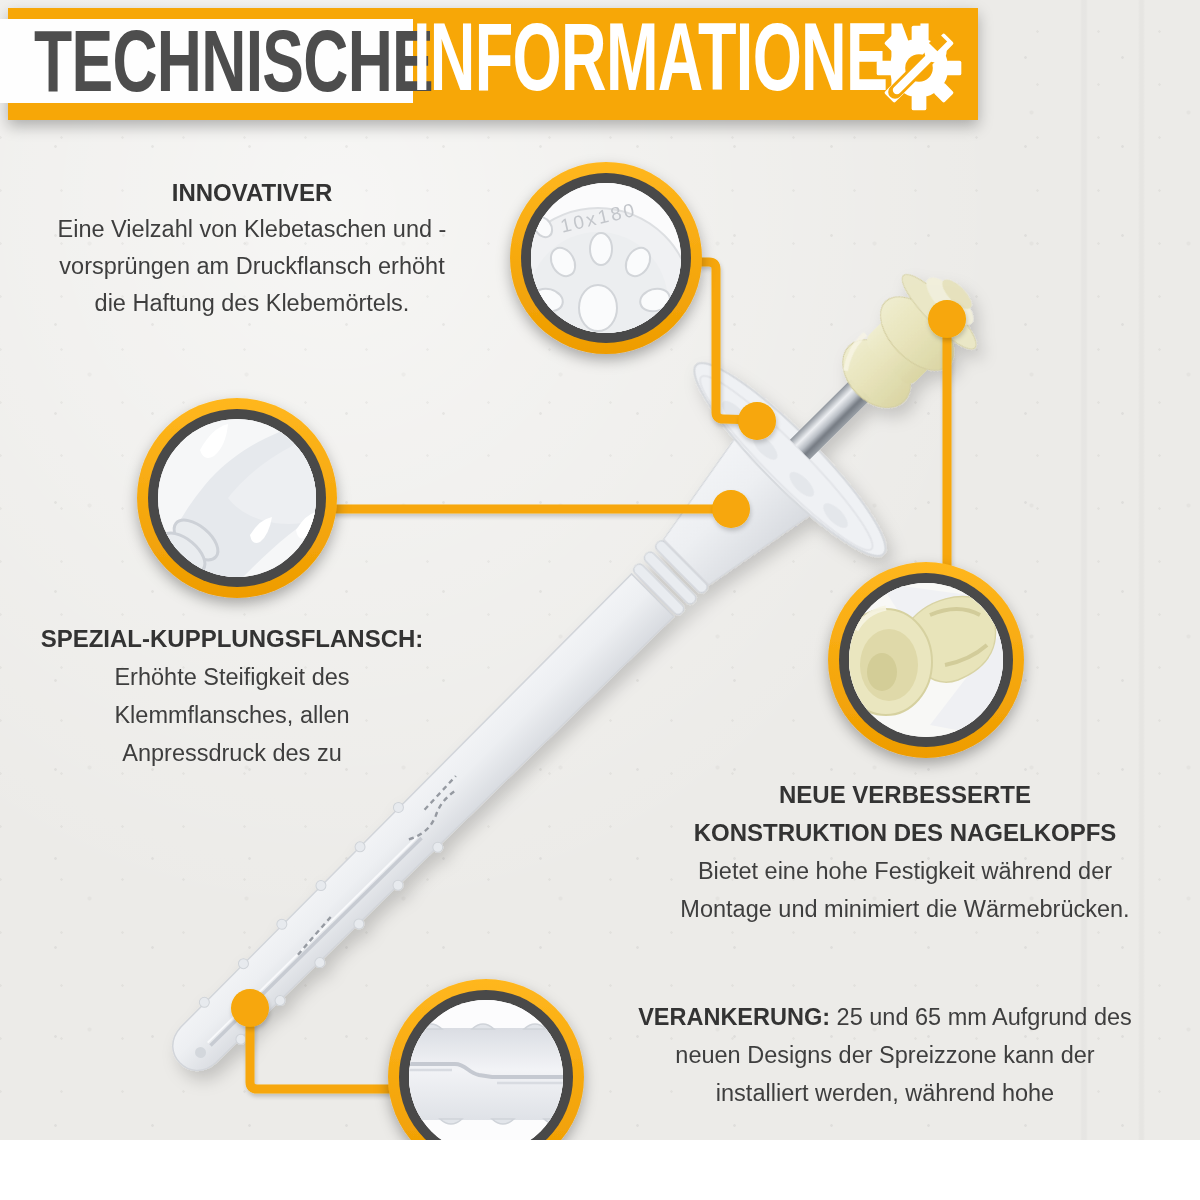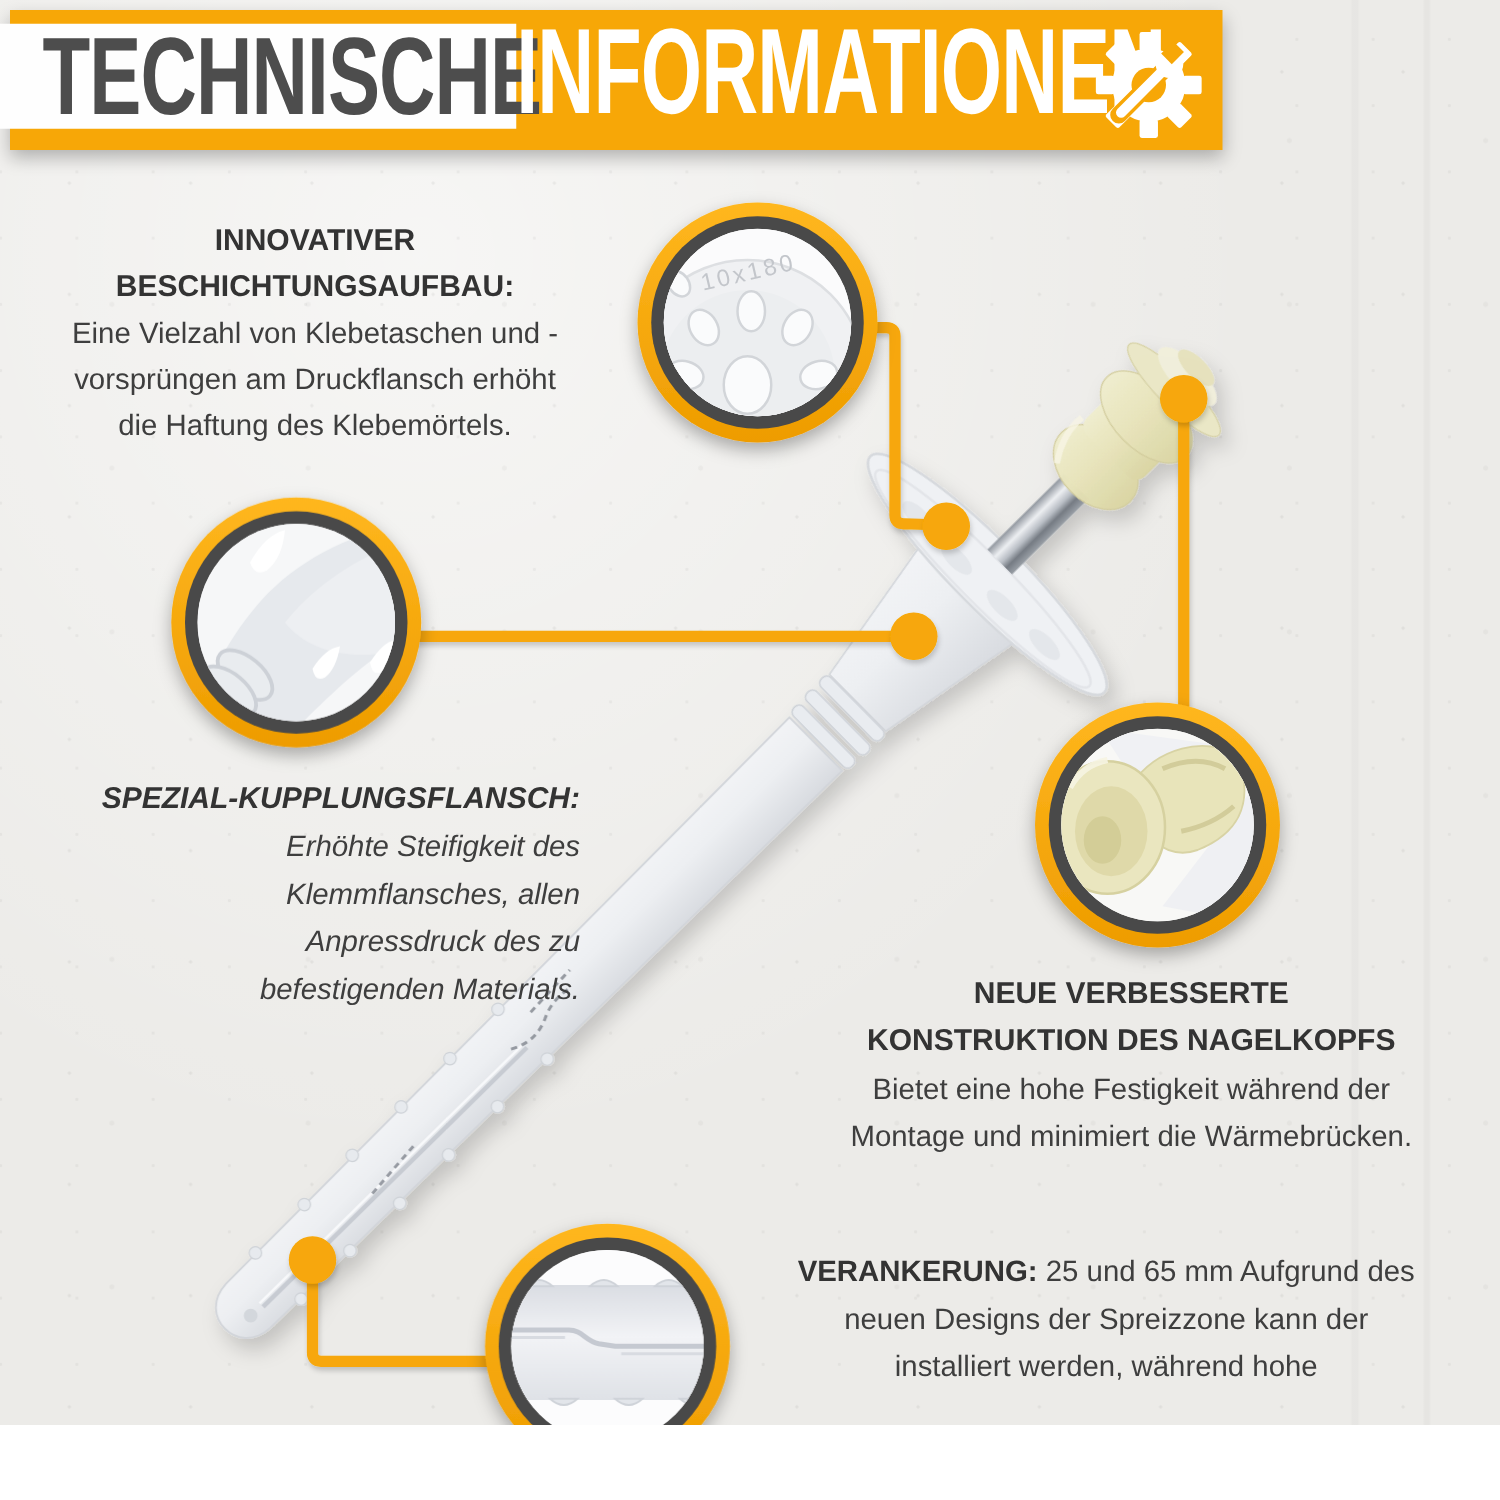--- a/index.html
+++ b/index.html
@@ -27,21 +27,21 @@
           color:#4D4D4D;white-space:nowrap;transform:scaleX(.71);transform-origin:left center;letter-spacing:-1px;}
   .banner-t2{position:absolute;left:405px;top:-7px;height:112px;display:flex;align-items:center;}
   .banner-t2 span{display:inline-block;font-weight:700;font-size:97px;color:#FFFFFF;white-space:nowrap;
           transform:scaleX(.65);transform-origin:left center;letter-spacing:-1px;}
   .banner-icon{position:absolute;left:862px;top:14px;width:98px;height:92px;}
   
   .tblock{position:absolute;z-index:20;color:#3E3E3E;font-size:23.5px;}
   .tblock .line{display:block;}
   .tblock .title{font-weight:700;color:#333333;font-size:24px;}
   .b1{right:708px;top:174px;width:480px;text-align:center;line-height:37px;}
-  .b2{left:0px;top:620px;width:464px;text-align:right;line-height:38px;font-style:italic;}
+  .b2{left:0px;top:620px;width:464px;text-align:center;line-height:38px;}
   .b3{left:655px;top:776px;width:500px;text-align:center;line-height:38px;}
   .b4{left:602px;top:998px;width:566px;text-align:center;line-height:38px;}
   .b4 b{color:#333333;}
 </style>
 </head>
 <body>
 
 <div class="canvas">
 
   <svg class="overlay" viewBox="0 0 1200 1200">
@@ -280,32 +280,30 @@
       <circle r="15" fill="#F7A707"></circle>
       <line x1="-26" y1="26" x2="16" y2="-16" stroke="#F7A707" stroke-width="15" stroke-linecap="round"></line>
       <line x1="-24" y1="24" x2="12" y2="-12" stroke="#FFFFFF" stroke-width="9" stroke-linecap="round"></line>
       <circle cx="18" cy="-18" r="12" fill="#FFFFFF"></circle>
       <rect x="14" y="-36" width="13" height="15" fill="#F7A707" transform="rotate(45 20 -28)"></rect>
     </svg>
   </div>
 
   <div class="tblock b1">
     <span class="line title">INNOVATIVER</span>
-    <span class="line title">BESCHICHTUNGSAUFBAU:</span>
     <span class="line">Eine Vielzahl von Klebetaschen und -</span>
     <span class="line">vorsprüngen am Druckflansch erhöht</span>
     <span class="line">die Haftung des Klebemörtels.</span>
   </div>
 
   <div class="tblock b2">
     <span class="line title">SPEZIAL-KUPPLUNGSFLANSCH:</span>
     <span class="line">Erhöhte Steifigkeit des</span>
     <span class="line">Klemmflansches, allen</span>
     <span class="line">Anpressdruck des zu</span>
-    <span class="line">befestigenden Materials.</span>
   </div>
 
   <div class="tblock b3">
     <span class="line title">NEUE VERBESSERTE</span>
     <span class="line title">KONSTRUKTION DES NAGELKOPFS</span>
     <span class="line">Bietet eine hohe Festigkeit während der</span>
     <span class="line">Montage und minimiert die Wärmebrücken.</span>
   </div>
 
   <div class="tblock b4">

